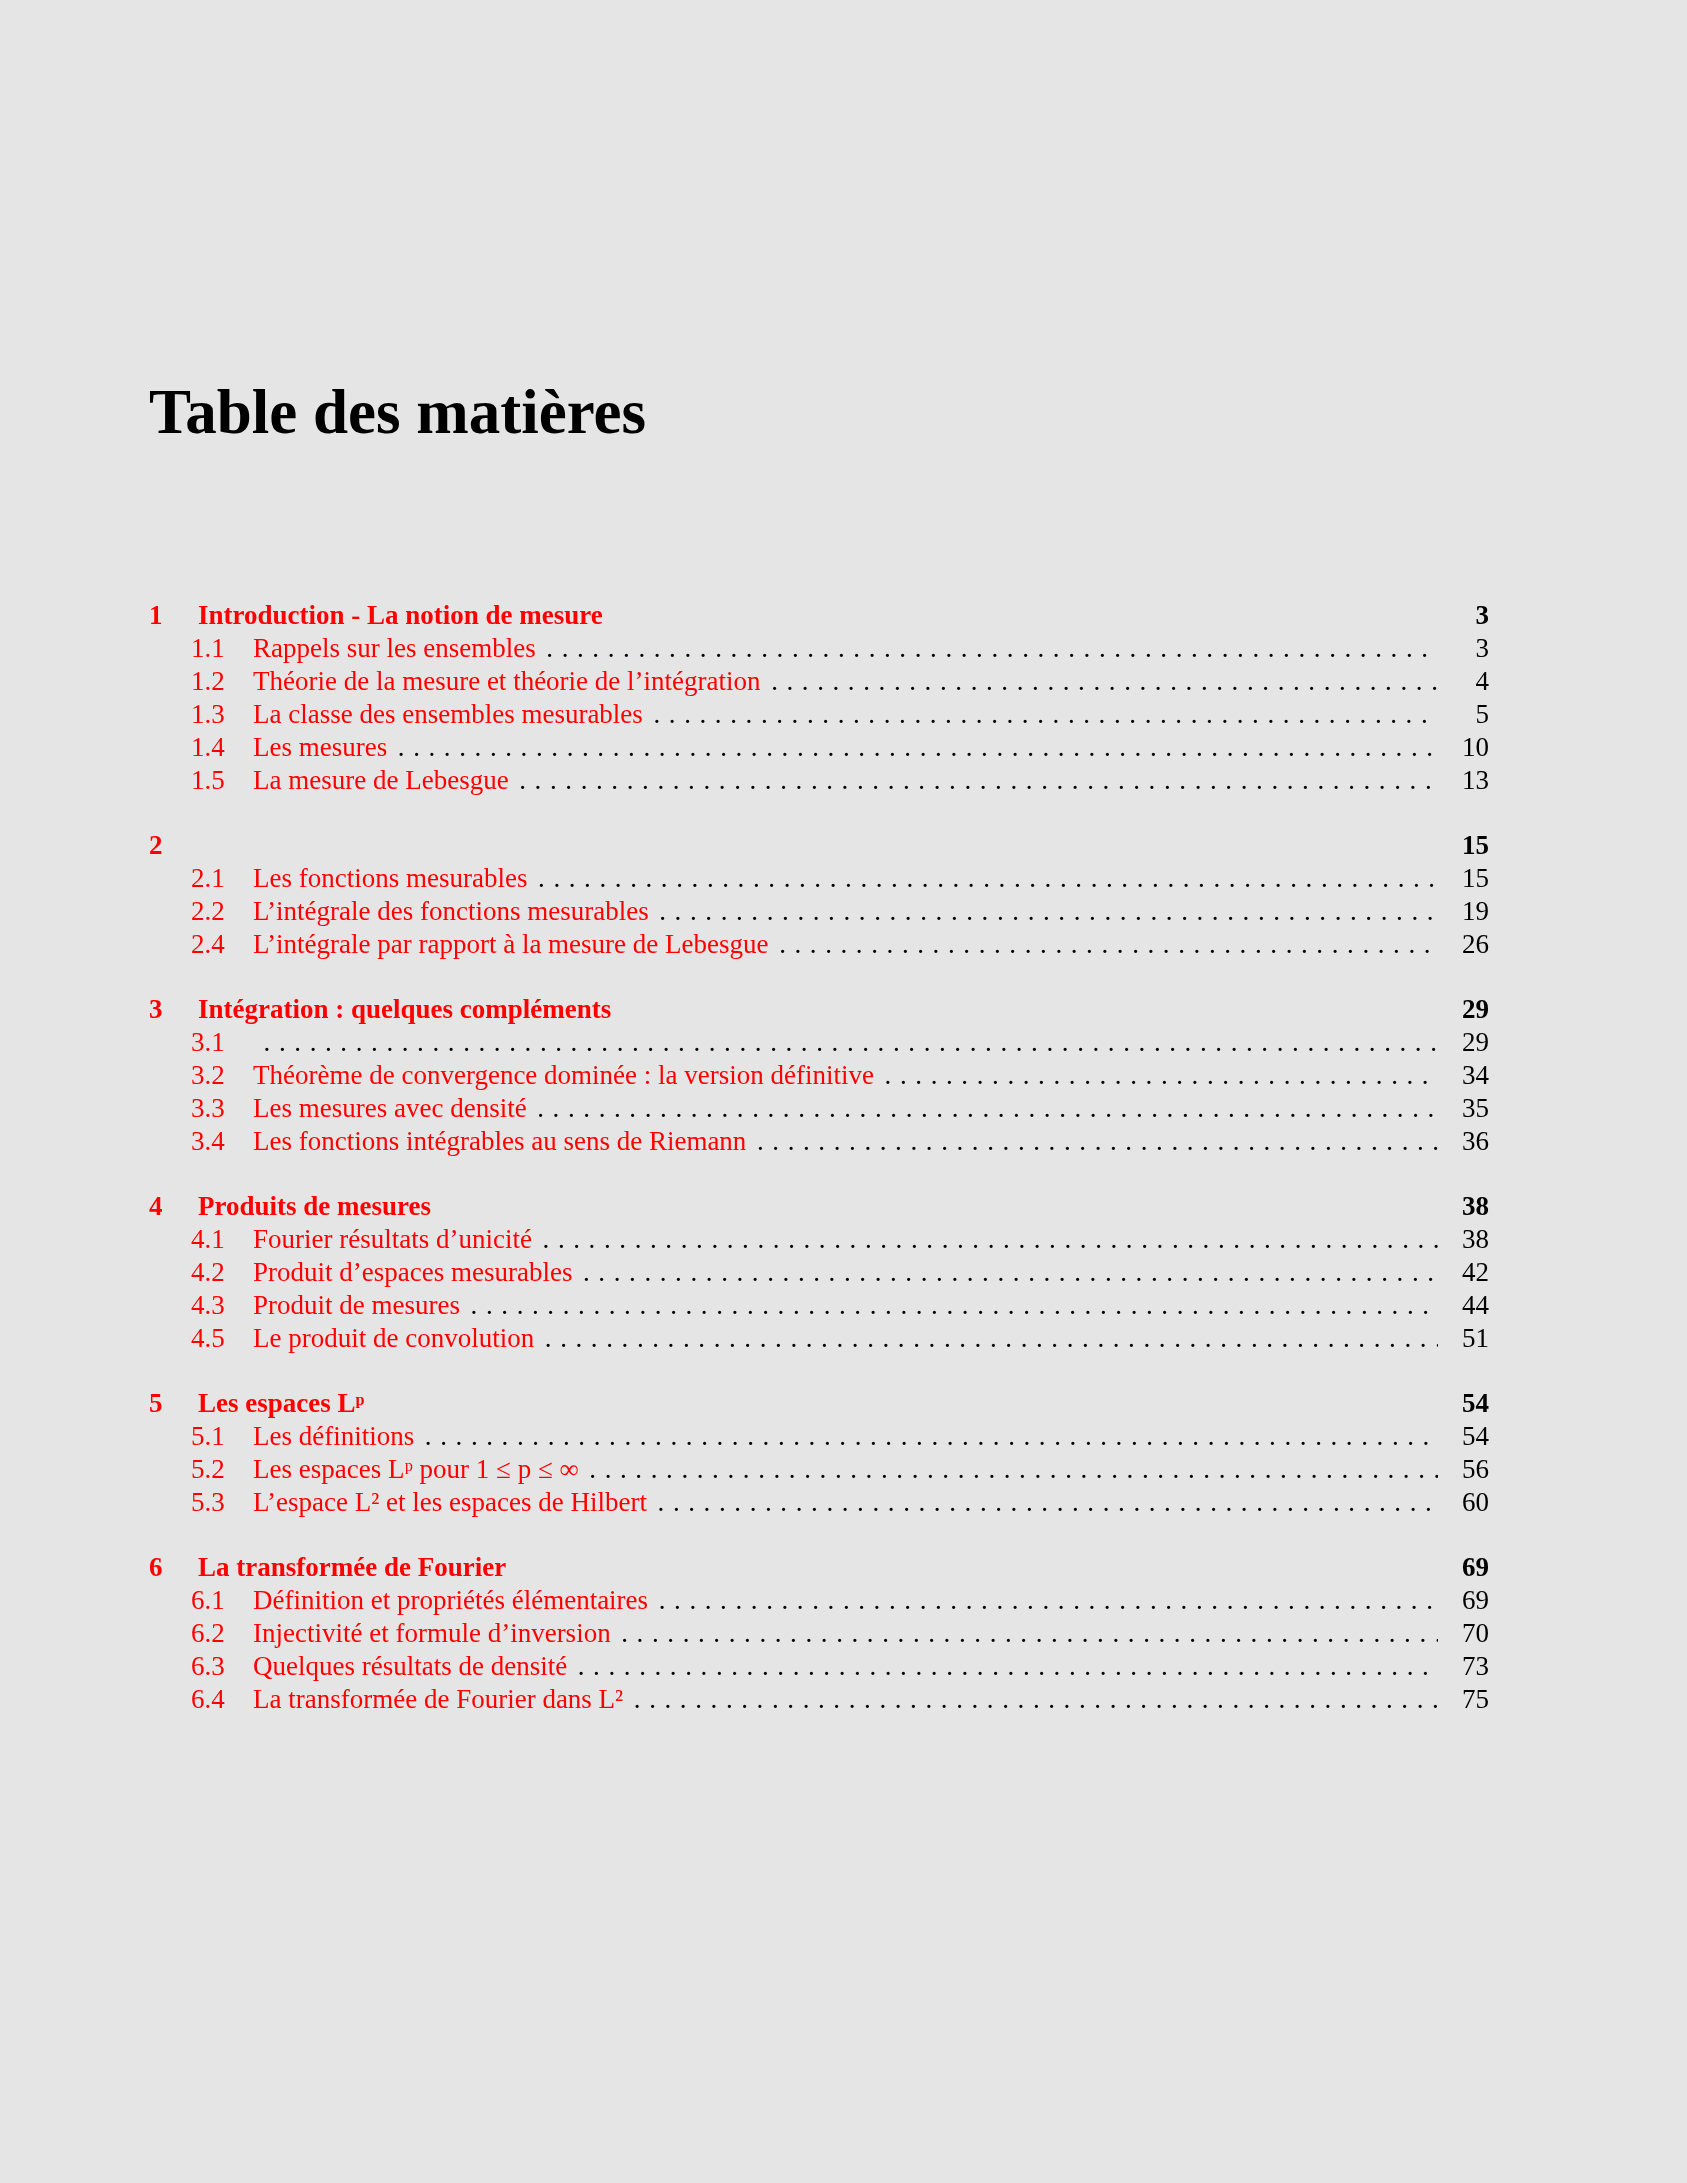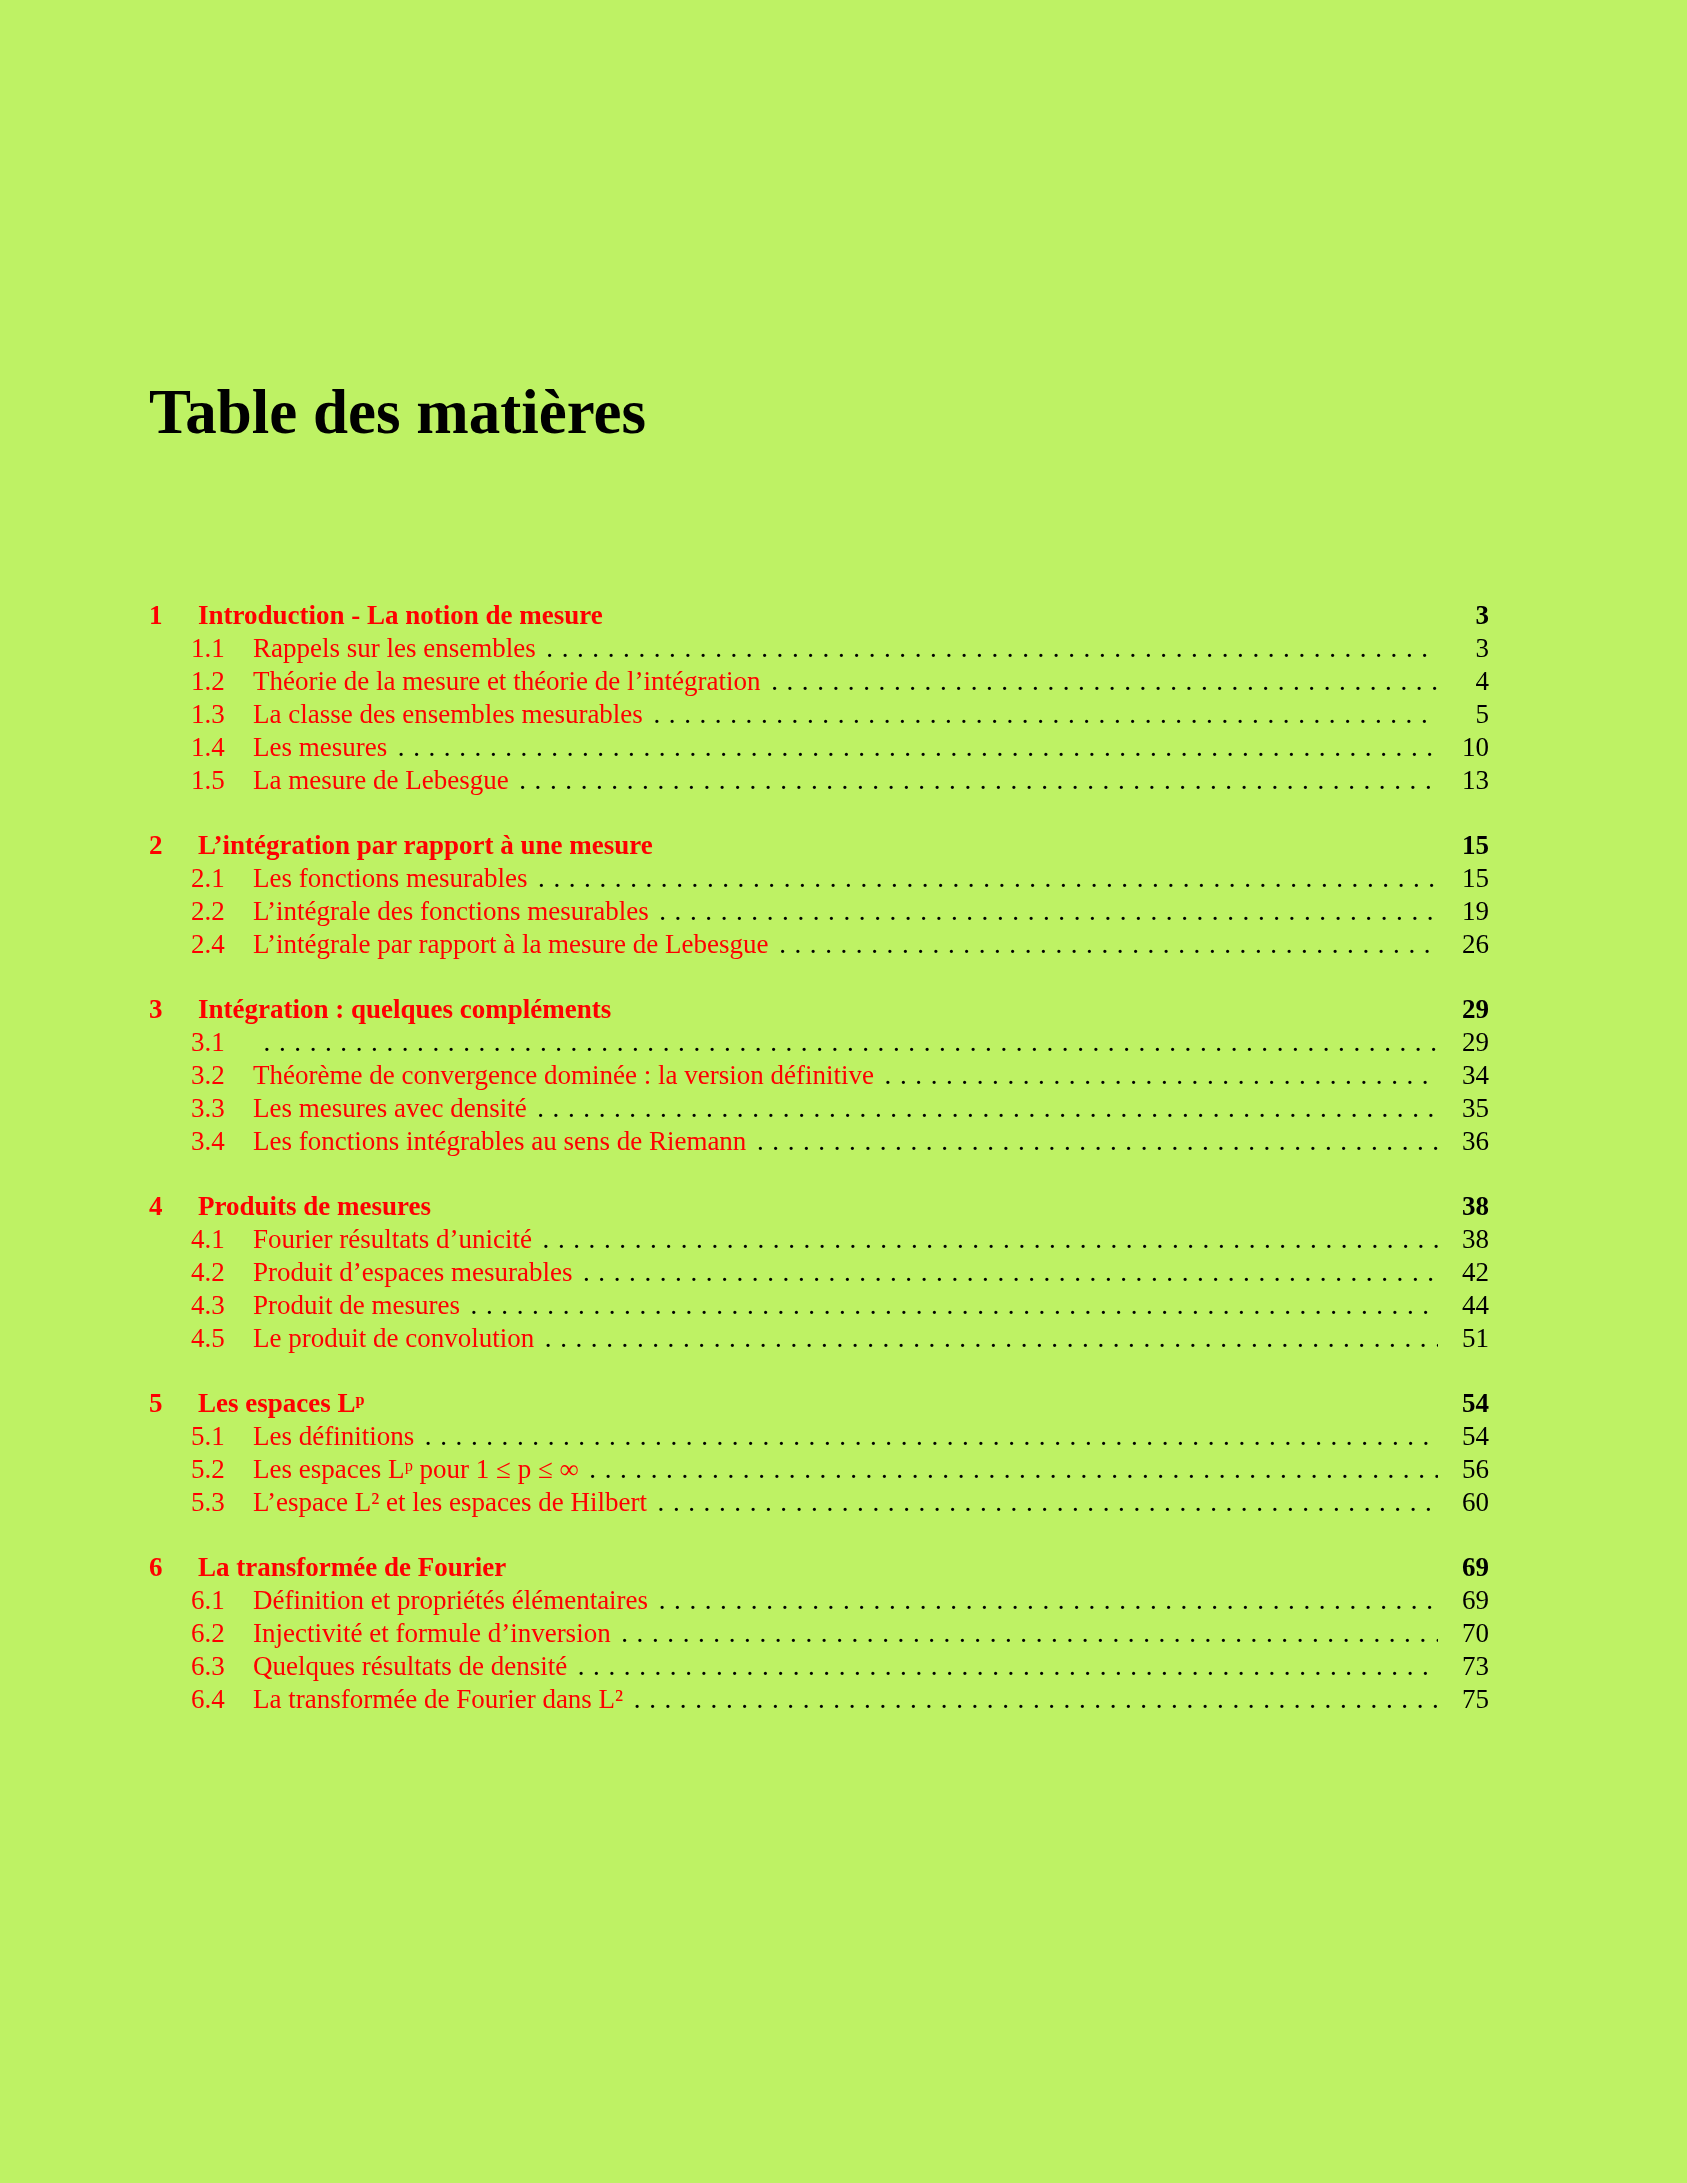--- a/index.html
+++ b/index.html
@@ -8,21 +8,21 @@
     height: 2183px;
     background: #ffffff;
     color: #000000;
     font-family: "Liberation Serif", "DejaVu Serif", serif;
     position: relative;
     overflow: hidden;
   }
   .page {
     position: absolute;
     inset: 0;
-    background: #bef264;
+    background: #e5e5e5;
   }
   .doc-title {
     position: absolute;
     left: 149px;
     top: 376px;
     margin: 0;
     font-size: 63px;
     font-weight: bold;
     color: #000000;
     letter-spacing: 0;
@@ -120,21 +120,20 @@
         <div class="toc-line section-line">
           <span class="num">1.5</span>
           <span class="entry-title">La mesure de Lebesgue</span>
           <span class="leader"></span>
           <span class="page-num">13</span>
         </div>
       </div>
       <div class="chapter-block">
         <div class="toc-line chapter-line">
           <span class="num">2</span>
-          <span class="entry-title">L’intégration par rapport à une mesure</span>
           <span class="leader"></span>
           <span class="page-num">15</span>
         </div>
         <div class="toc-line section-line">
           <span class="num">2.1</span>
           <span class="entry-title">Les fonctions mesurables</span>
           <span class="leader"></span>
           <span class="page-num">15</span>
         </div>
         <div class="toc-line section-line">

